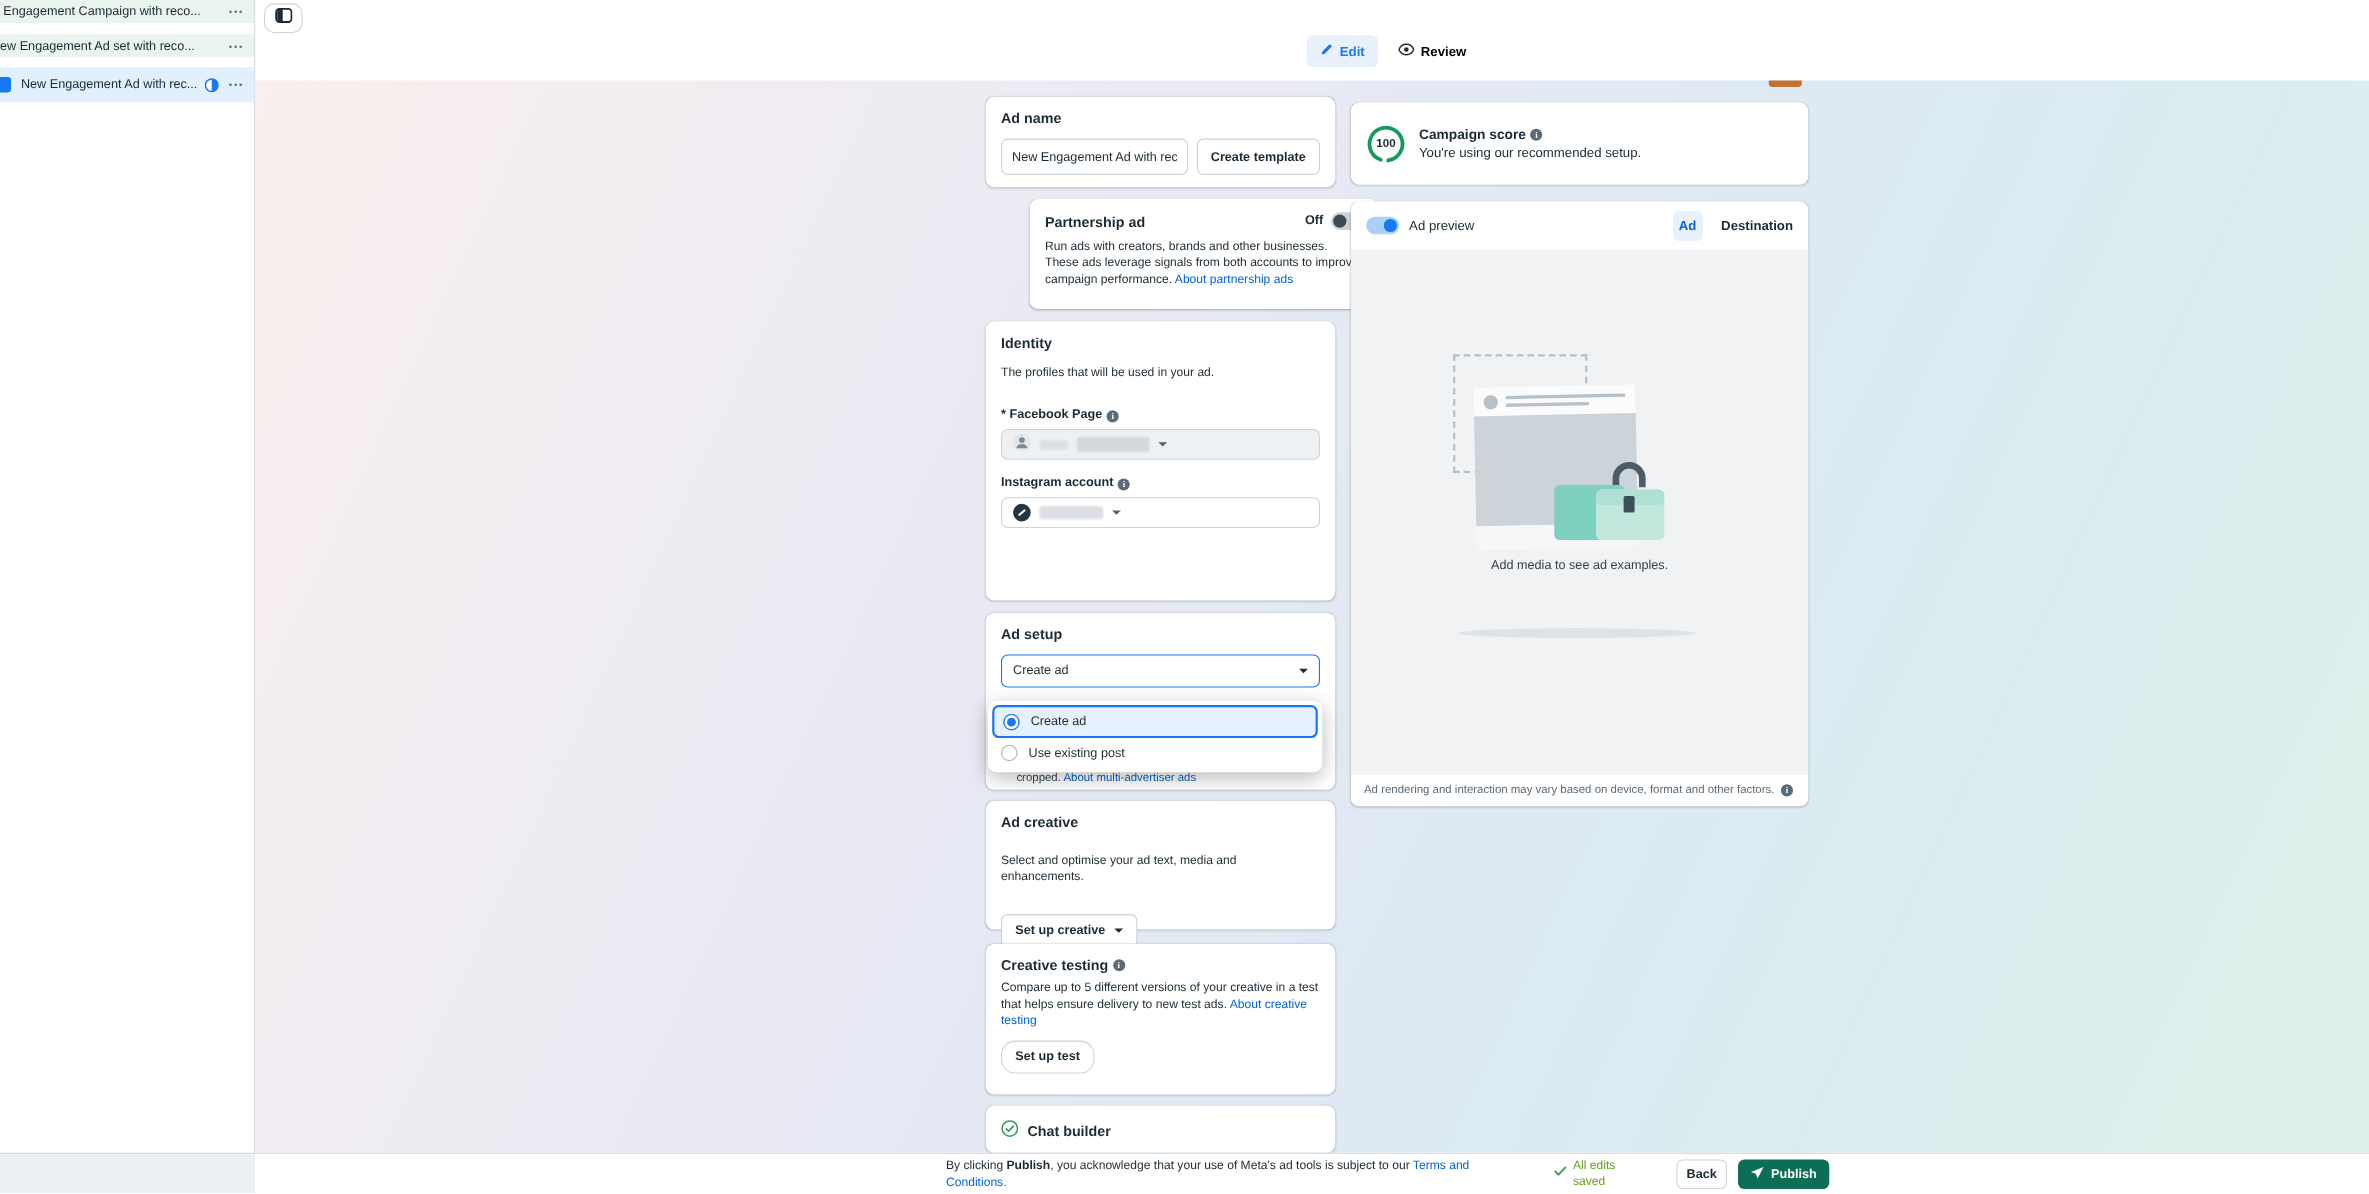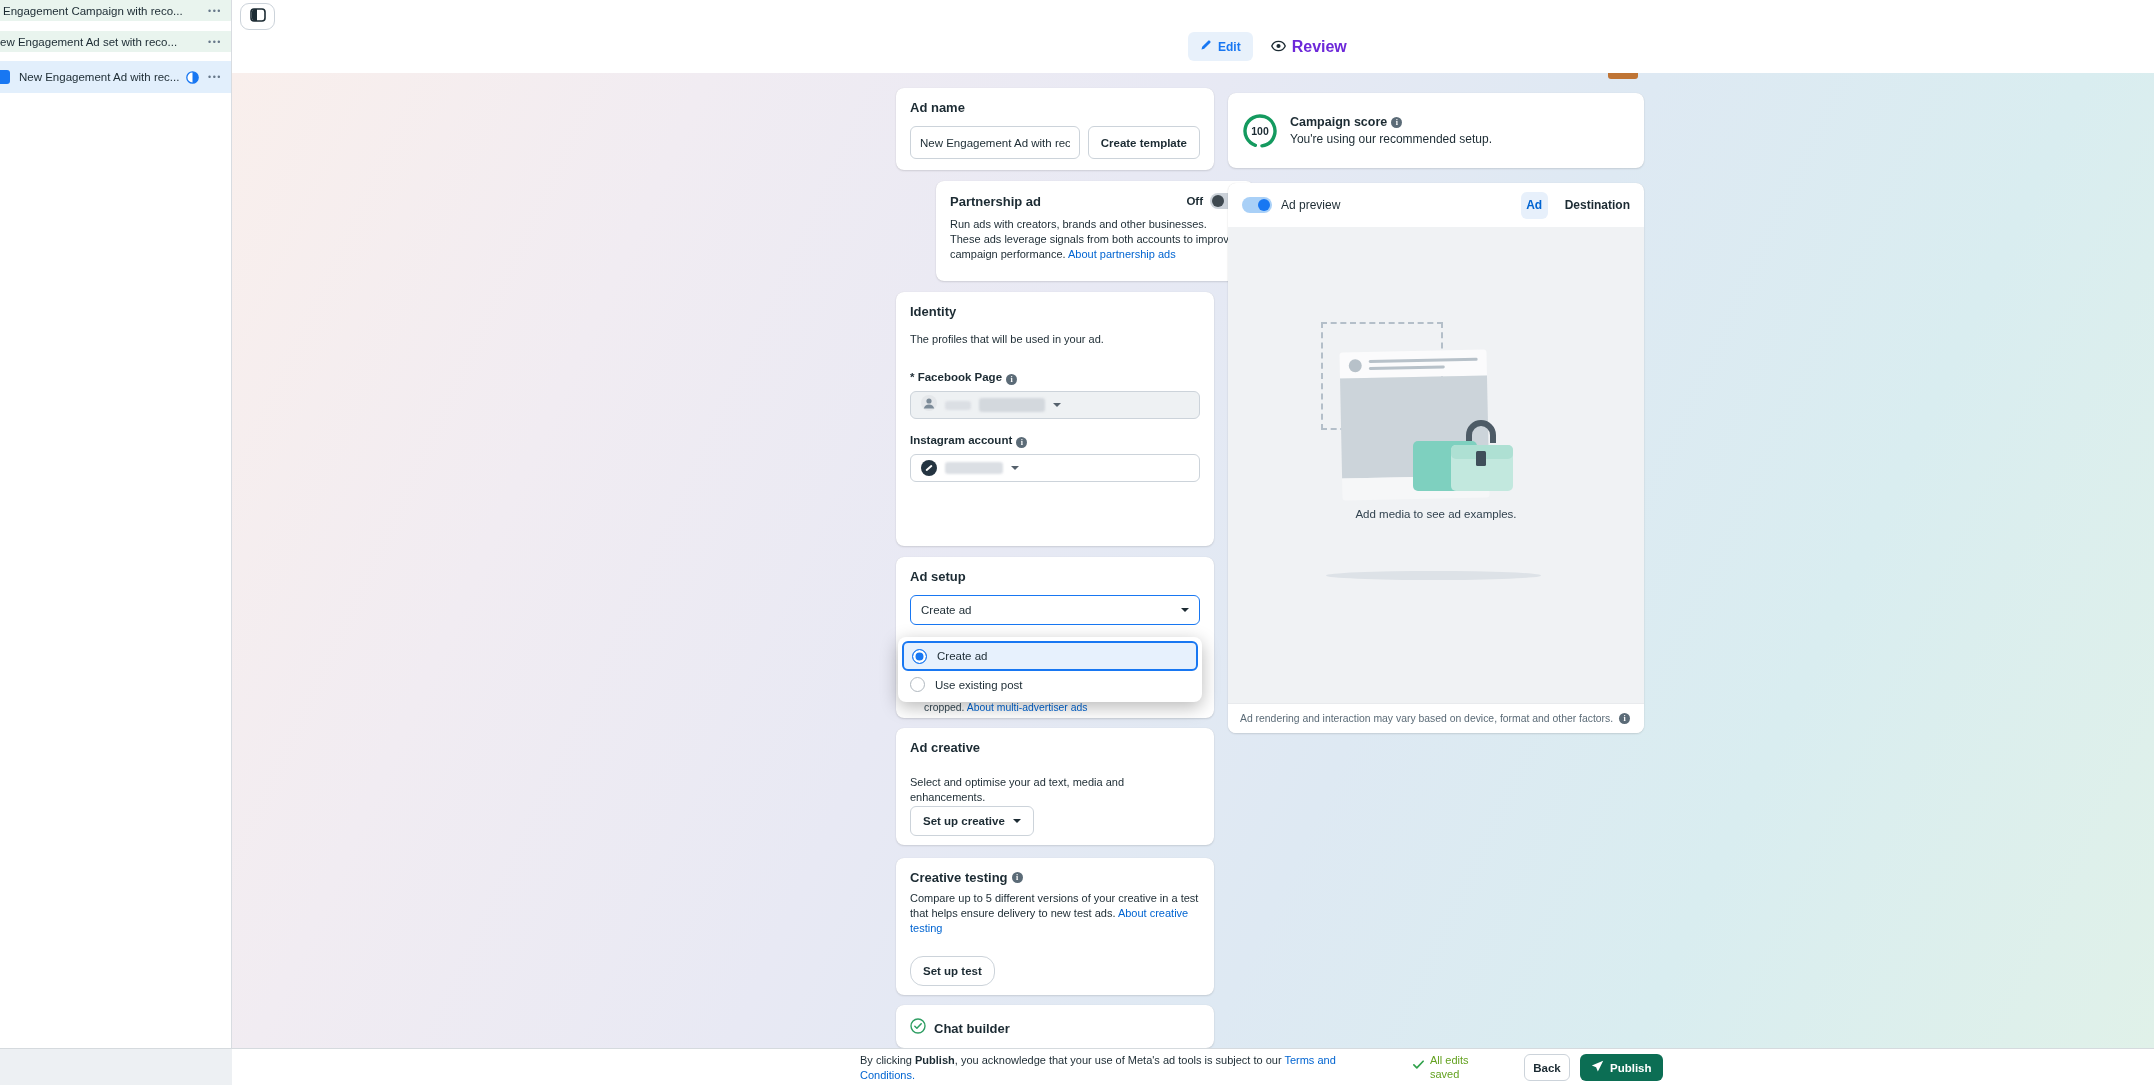--- a/index.html
+++ b/index.html
@@ -18,21 +18,21 @@
   .menu-dots::after { content:"•••"; }
   .ad-square { position:absolute; left:-4px; top:9px; width:14px; height:14px; background:#1877f2; border-radius:3px; }
   .half-circle { display:inline-flex; margin-left:7px; }
   .sidebar-bottom { position:absolute; left:0; top:1048px; width:232px; height:37px; background:#edf0f3; border-top:1px solid #d5dade; z-index:5; }
 
   
   .topbar { position:absolute; left:232px; top:0; width:1922px; height:73px; background:#fff; z-index:4; }
   .collapse-btn { position:absolute; left:8px; top:3px; width:35px; height:27px; border:1px solid #ccd3da; border-radius:9px; background:#fff; display:flex; align-items:center; justify-content:center; cursor:pointer; }
   .mode-row { position:absolute; left:956px; top:32px; display:flex; align-items:center; }
   .edit-chip { height:29px; padding:0 12px; background:#e8f1fb; border-radius:6px; display:flex; align-items:center; gap:6px; color:#1877f2; font-size:12px; font-weight:700; cursor:pointer; }
-  .review-item { margin-left:18px; display:flex; align-items:center; gap:6px; font-size:16px; font-weight:600; color:#6d28d9; cursor:pointer; }
+  .review-item { margin-left:18px; display:flex; align-items:center; gap:6px; font-size:12px; font-weight:600; color:#000000; cursor:pointer; }
 
   
   .content { position:absolute; left:232px; top:73px; width:1922px; height:975px;
     background:linear-gradient(115deg,#f9efec 0%,#f1ecf2 20%,#e8e9f4 40%,#dee9f3 60%,#d9edf0 78%,#e0f1e9 100%); }
   .orange-sliver { position:absolute; left:1376px; top:0; width:30px; height:6px; background:#bf7434; border-radius:0 0 3px 3px; }
 
   .card { position:absolute; background:#fff; border-radius:8px; box-shadow:0 1px 2px rgba(0,0,0,.12), 0 0 1px rgba(0,0,0,.10); }
   .card h3 { font-size:13px; font-weight:700; color:#1c2b33; }
   .body-txt { font-size:11px; line-height:15px; color:#1c2b33; }
   .small-txt { font-size:10.4px; line-height:13.5px; color:#344854; }
@@ -73,25 +73,25 @@
   .partial-line { position:absolute; left:28px; bottom:5px; font-size:10.4px; color:#344854; }
 
   .dropdown { position:absolute; left:666px; top:564px; width:304px; background:#fff; border-radius:8px; box-shadow:0 5px 18px rgba(0,0,0,.28); padding:4px; z-index:20; }
   .opt { display:flex; align-items:center; gap:10px; height:27px; padding:0 8px; border-radius:6px; font-size:11.5px; cursor:pointer; }
   .opt.sel { background:#e7f1fd; border:2px solid #1877f2; height:30px; font-weight:400; }
   .radio { width:15px; height:15px; border-radius:50%; border:1.5px solid #b0b8bf; background:#fff; flex:none; }
   .radio.sel { border:1.5px solid #1877f2; background:#1877f2; box-shadow:inset 0 0 0 2.5px #fff; }
 
   .card-adcreative { left:664px; top:655px; width:318px; height:117px; padding:12px 14px; }
   .adcreative-sub { margin-top:20px; }
-  .creative-btn { margin-top:1px; gap:8px; }
+  .creative-btn { margin-top:26px; gap:8px; }
 
   .card-testing { left:664px; top:785px; width:318px; height:137px; padding:12px 14px; }
   .testing-body { margin-top:6px; }
-  .testing-btn { margin-top:20px;border-radius:13px; }
+  .testing-btn { margin-top:10px;border-radius:13px; }
 
   .card-chat { left:664px; top:932px; width:318px; height:43px; padding:13px 14px; overflow:hidden; }
   .chat-row { display:flex; align-items:center; gap:8px; }
 
   
   .card-score { left:996px; top:20px; width:416px; height:75px; padding:12px 14px; display:flex; align-items:center; gap:12px; }
   .ring-wrap { position:relative; width:36px; height:36px; flex:none; }
   .ring-num { position:absolute; inset:0; display:flex; align-items:center; justify-content:center; font-size:10.5px; font-weight:700; }
   .score-title-row { display:flex; align-items:center; font-size:12.5px; font-weight:700; }
   .score-sub { font-size:12px; margin-top:3px;text-align:right; }

